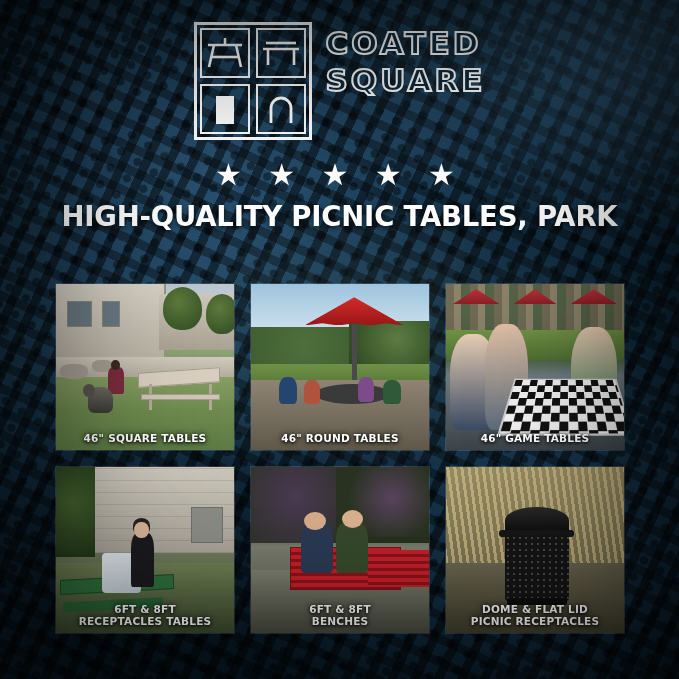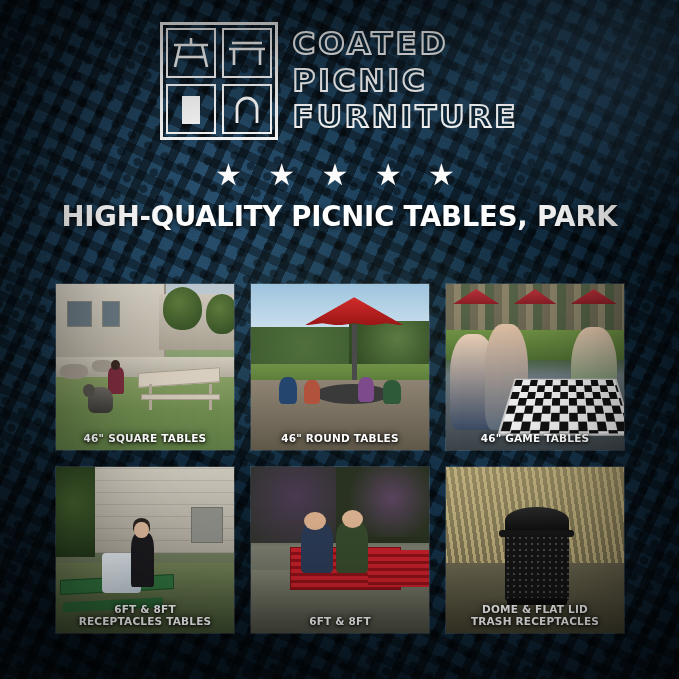--- a/index.html
+++ b/index.html
@@ -304,22 +304,21 @@
           </svg>
         </div>
         <div class="logo-cell">
           <svg width="36" height="34" viewBox="0 0 36 34" fill="none" stroke="#ffffff" stroke-width="2.8">
             <path d="M8 31 L8 16 A10 10 0 0 1 28 16 L28 31"></path>
           </svg>
         </div>
       </div>
       <div class="logo-words">
         <div class="logo-word">COATED</div>
-        <div class="logo-word">PICNIC</div>
-        <div class="logo-word">FURNITURE</div>
+        <div class="logo-word">SQUARE</div>
       </div>
     </div>
 
     <div class="stars">★ ★ ★ ★ ★</div>
 
     <div class="headline">
       <span>HIGH-QUALITY PICNIC TABLES, PARK</span>
     </div>
 
     <div class="tiles">
@@ -415,34 +414,35 @@
           <div class="grnd"></div>
           <div class="bench"></div>
           <div class="bench2"></div>
           <div class="kid" style="left:28%;top:34%;width:18%;height:30%;background:#2b3a55;"></div>
           <div class="kid" style="left:30%;top:27%;width:12%;height:11%;background:#d9ae8c;border-radius:50%;"></div>
           <div class="kid" style="left:48%;top:33%;width:18%;height:31%;background:#374a2c;"></div>
           <div class="kid" style="left:51%;top:26%;width:12%;height:11%;background:#dcb391;border-radius:50%;"></div>
         </div>
         <div class="caption">
           <span>6FT &amp; 8FT</span>
+          <span class="cap2">BENCHES</span>
         </div>
       </div>
 
       <div class="tile">
         <div class="photo p6">
           <div class="grass"></div>
           <div class="ground"></div>
           <div class="dome"></div>
           <div class="lip"></div>
           <div class="body"></div>
           <div class="base"></div>
         </div>
         <div class="caption">
           <span>DOME &amp; FLAT LID</span>
-          <span class="cap2">TRASH RECEPTACLES</span>
+          <span class="cap2">PICNIC RECEPTACLES</span>
         </div>
       </div>
 
     </div>
   </div>
   <div class="vignette"></div>
 </div>
 
 </body></html>

